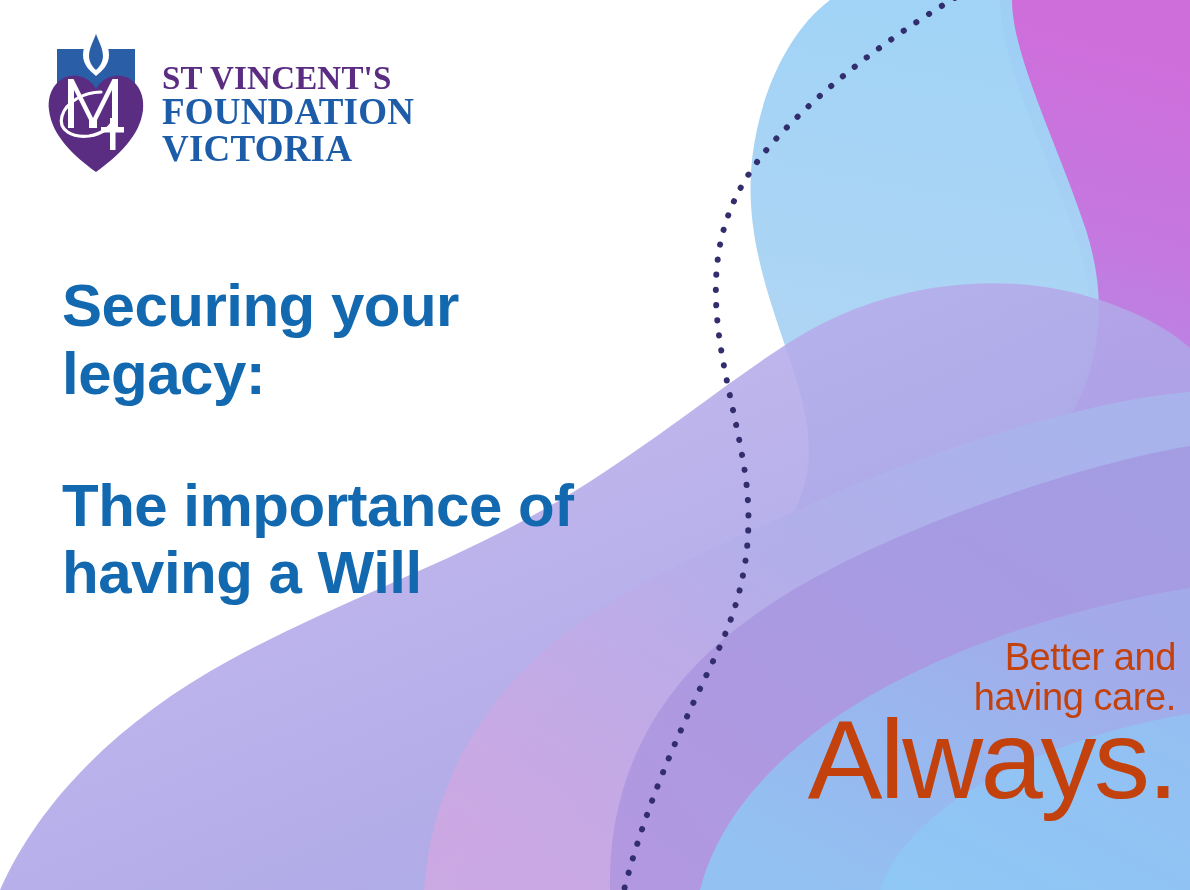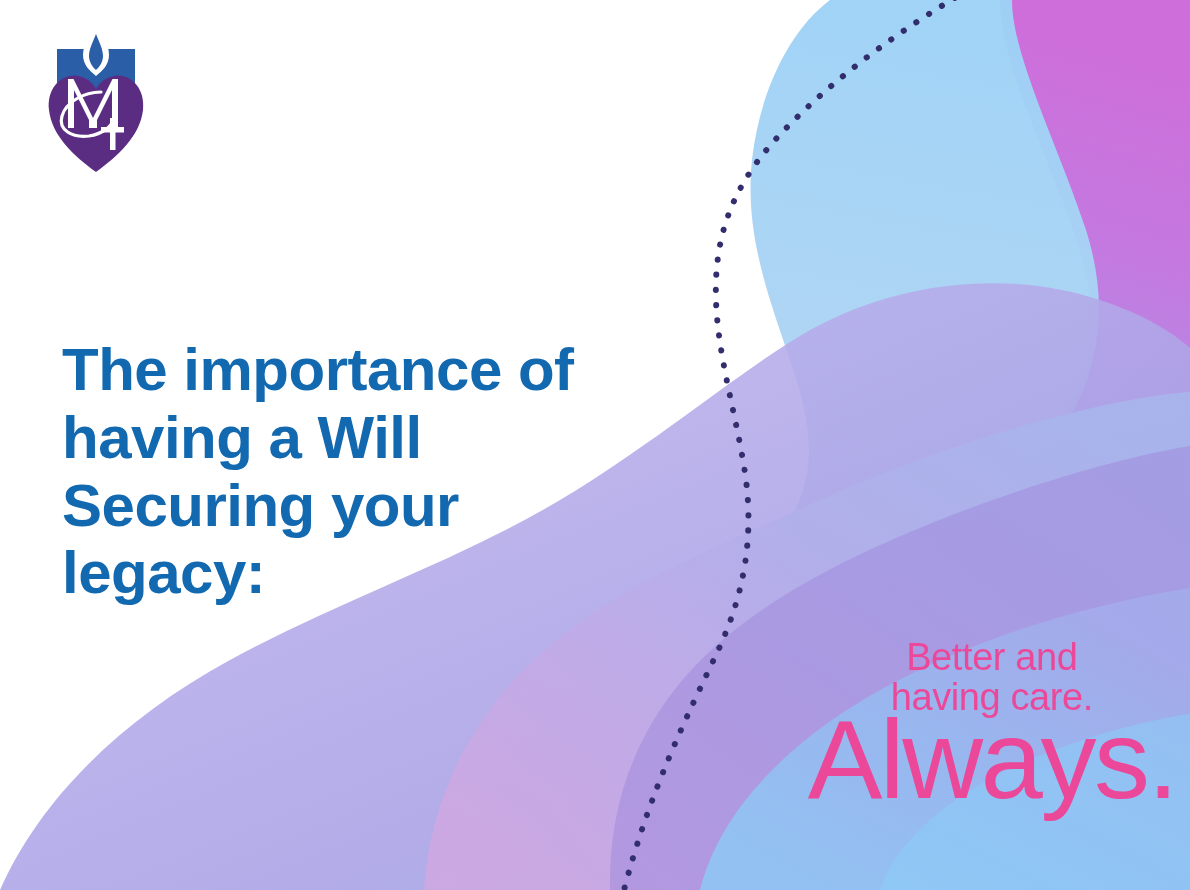--- a/index.html
+++ b/index.html
@@ -76,22 +76,22 @@
     margin-top: 64px;
   }
   .headline-line { display: block; white-space: nowrap; }
 
   
   .tagline {
     position: absolute;
     right: 14px;
     bottom: 84px;
     z-index: 5;
-    text-align: center;
-    color: #ec4899;
+    text-align: right;
+    color: #c2410c;
   }
   .tagline-small {
     font-size: 38px;
     font-weight: normal;
     line-height: 1.05;
     letter-spacing: -0.4px;
   }
   .tagline-small span { display: block; }
   .tagline-big {
     font-size: 112px;
@@ -244,30 +244,35 @@
       <path d="M45 86 L49 94 L53 86 L53 104 L45 104 Z" fill="#ffffff"></path>
 
       <path d="M57 68
                C 40 68, 22 78, 18 92
                C 14 106, 28 114, 45 112
                C 58 110, 68 103, 70 94" fill="none" stroke="#ffffff" stroke-width="3.2" stroke-linecap="round"></path>
 
       <rect x="66" y="94" width="5.5" height="32" fill="#ffffff"></rect>
       <rect x="57" y="103" width="23" height="5.5" fill="#ffffff"></rect>
     </svg>
+    <div class="logo-words">
+      <span class="logo-line logo-l1">ST VINCENT'S</span>
+      <span class="logo-line logo-l2">FOUNDATION</span>
+      <span class="logo-line logo-l3">VICTORIA</span>
+    </div>
   </div>
 
   <div class="headline">
+    <div class="headline-block first">
+      <span class="headline-line">Securing your</span>
+      <span class="headline-line">legacy:</span>
+    </div>
     <div class="headline-block second">
       <span class="headline-line">The importance of</span>
       <span class="headline-line">having a Will</span>
-    </div>
-    <div class="headline-block first">
-      <span class="headline-line">Securing your</span>
-      <span class="headline-line">legacy:</span>
     </div>
   </div>
 
   <div class="tagline">
     <div class="tagline-small">
       <span>Better and</span>
       <span>having care.</span>
     </div>
     <div class="tagline-big">Always.</div>
   </div>

